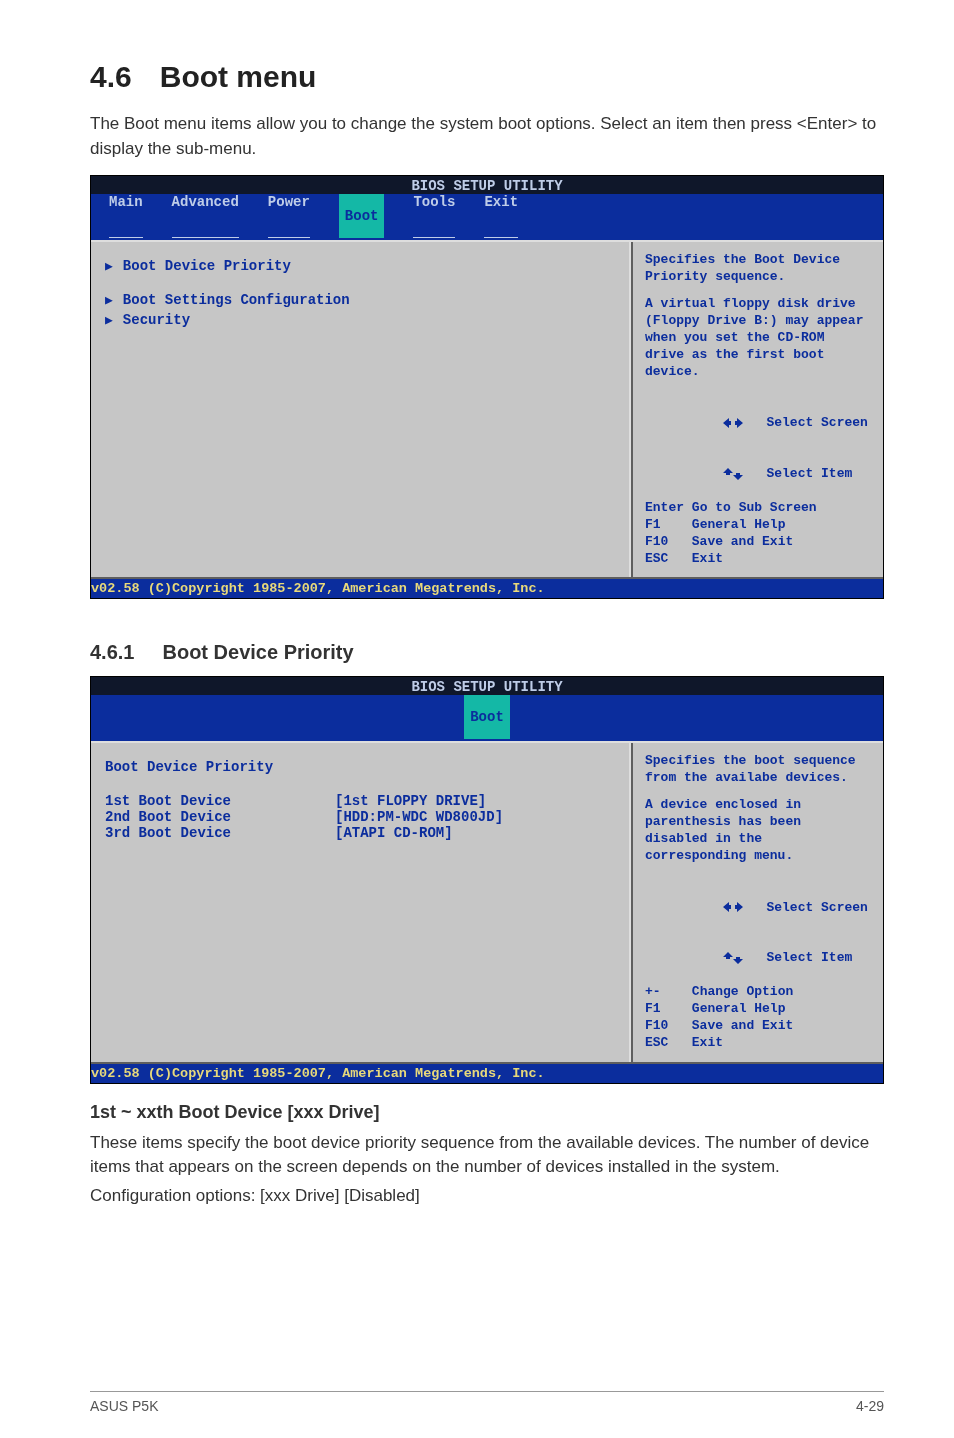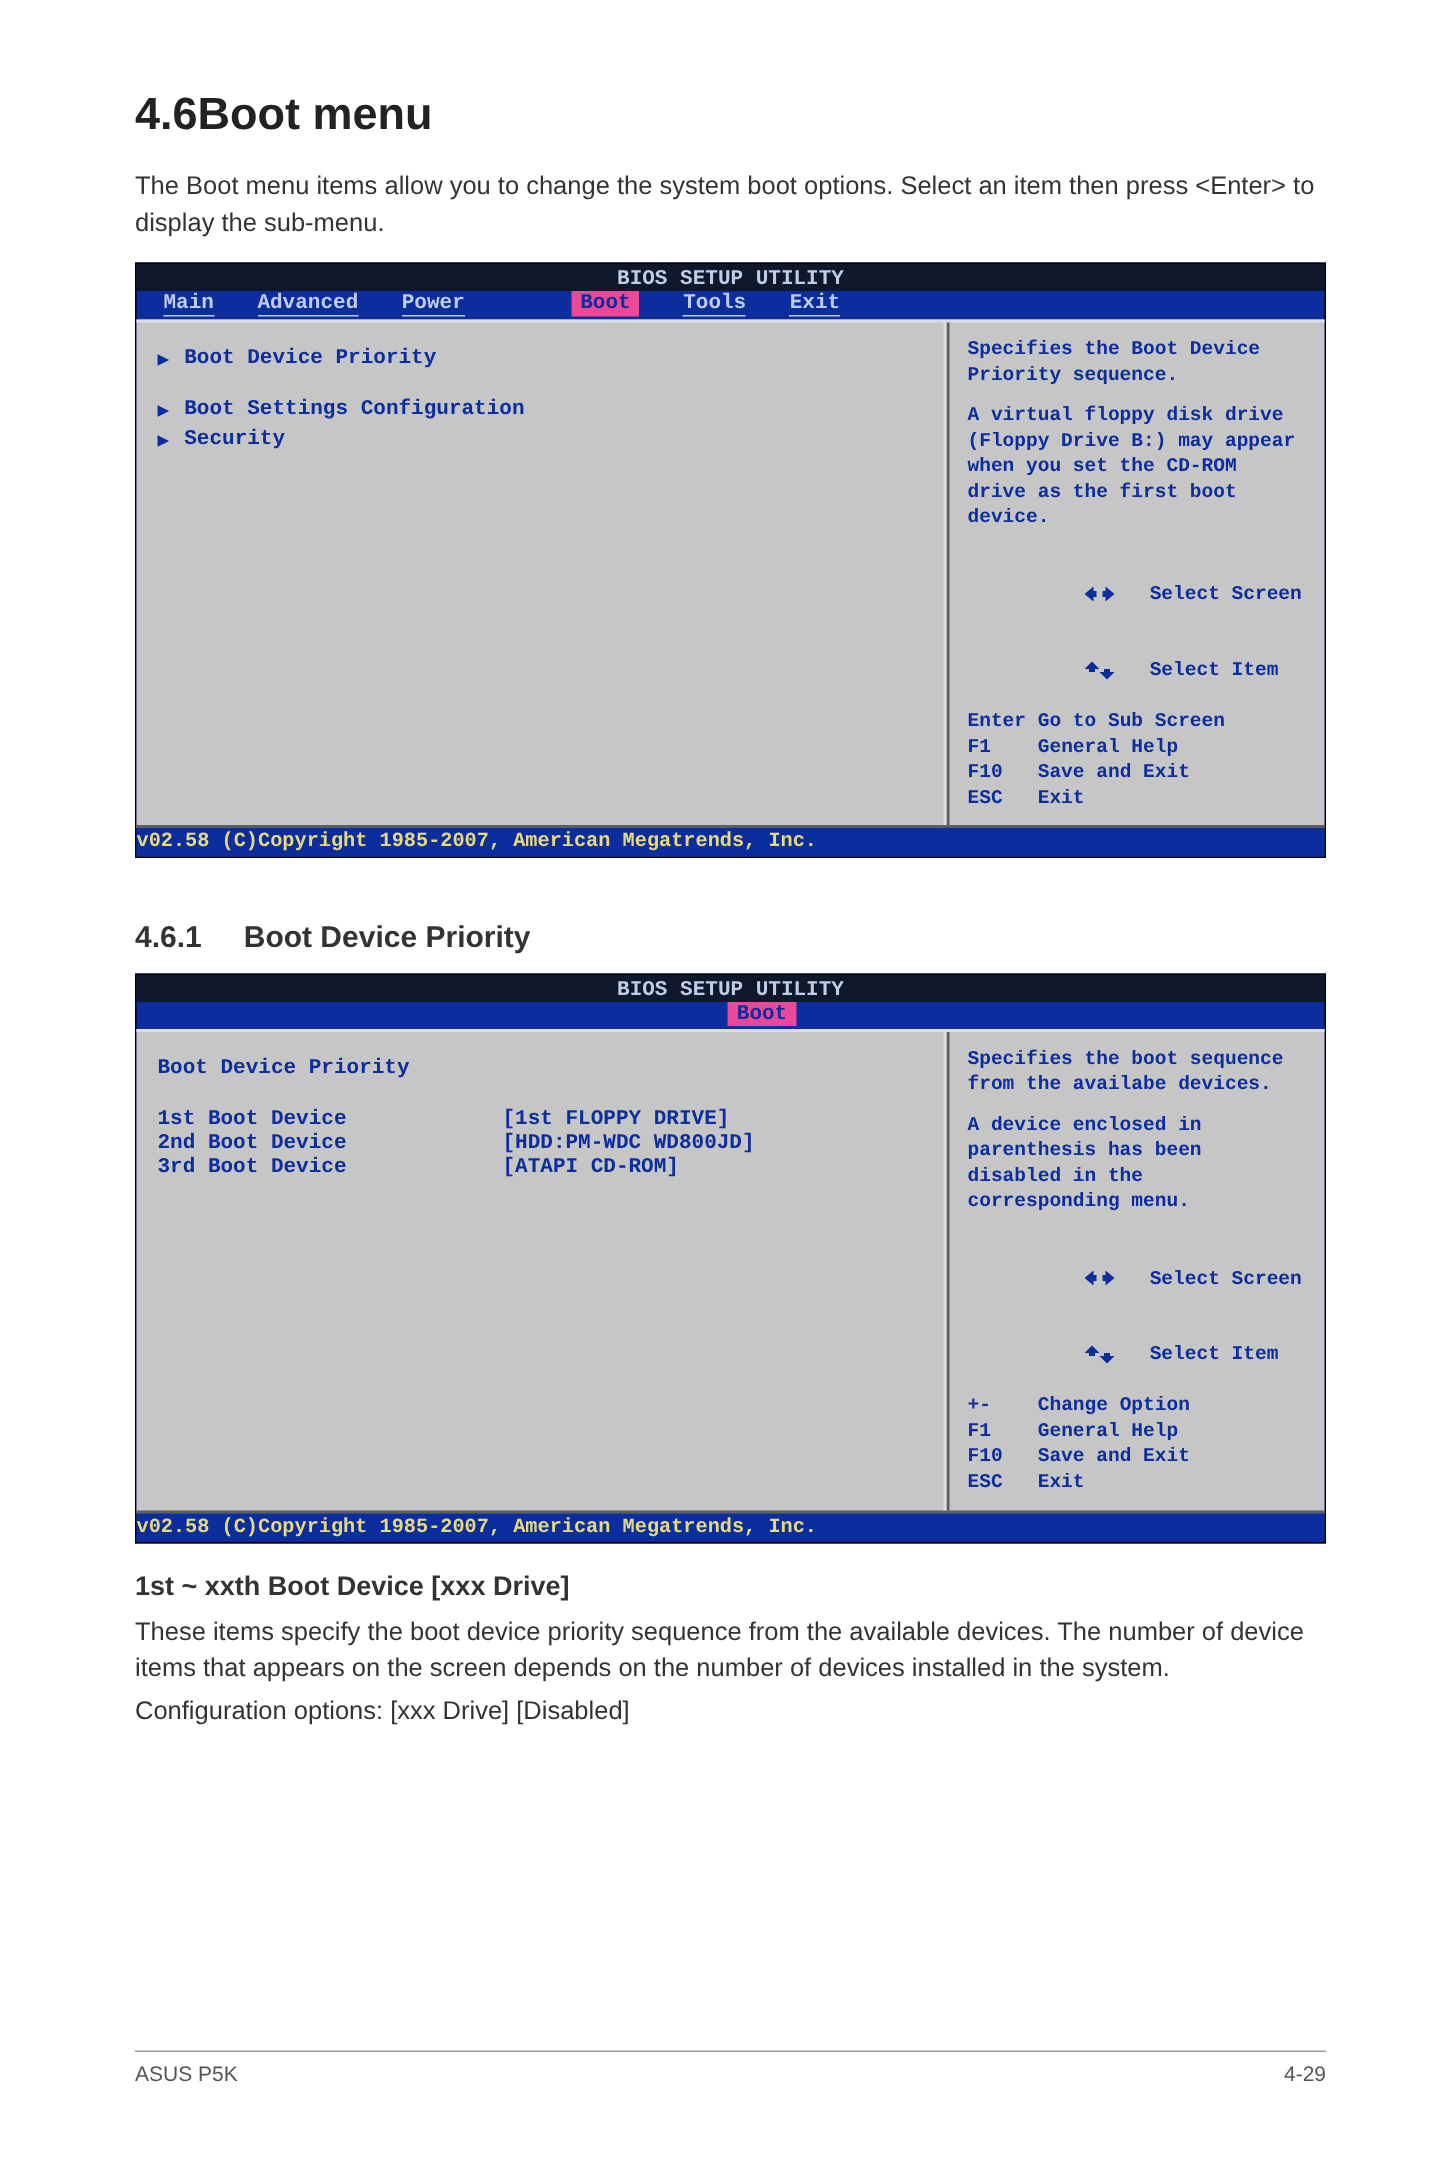--- a/index.html
+++ b/index.html
@@ -11,21 +11,21 @@
     height: 1438px;
     position: relative;
     padding: 60px 70px 0 90px;
   }
   .section-title {
     font-size: 30px;
     font-weight: bold;
     color: #222;
     margin-bottom: 18px;
   }
-  .section-num { display:inline-block; }
+  .section-num { display:inline-block; margin-right: 28px; }
   .intro-text {
     font-size: 17px;
     line-height: 1.45;
     margin-bottom: 14px;
   }
   .subsection-title {
     font-size: 20px;
     font-weight: bold;
     margin: 42px 0 12px 0;
   }
@@ -58,25 +58,24 @@
     font-size: 14px;
   }
   .bios-menu {
     display: flex;
     padding: 0 18px 2px 18px;
     gap: 29px;
     color: #bfcde8;
   }
   .bios-menu span { border-bottom: 1px solid #bfcde8; padding-bottom:0; }
   .bios-menu .active {
-    background: #ec4899;
-    color: #0b2d9d;
-    padding: 0 6px;
+    background: #14b8a6;
+    color: #0b2d9d;
+    padding: 14px 6px;
     border-bottom: none;
-    margin-left: 42px;
   }
   .bios-body {
     display: flex;
     background: #c6c6c6;
     border-top: 2px solid #dedede;
     border-bottom: 2px solid #5e5e5e;
   }
   .bios-left {
     flex: 1;
     padding: 16px 14px 50px 14px;
@@ -111,21 +110,21 @@
     font-size: 13.5px;
   }
   .bios-left-title {
     color: #0b2d9d;
     margin-bottom: 10px;
   }
   .bios-left .pair { display:flex; }
   .bios-left .pair .label { width: 230px; }
   .page-footer {
     position: absolute;
-    bottom: 48px;
+    bottom: 24px;
     left: 90px;
     right: 70px;
     display: flex;
     justify-content: space-between;
     font-size: 14px;
     color: #555;
     border-top: 1px solid #999;
     padding-top: 6px;
   }
 </style>

